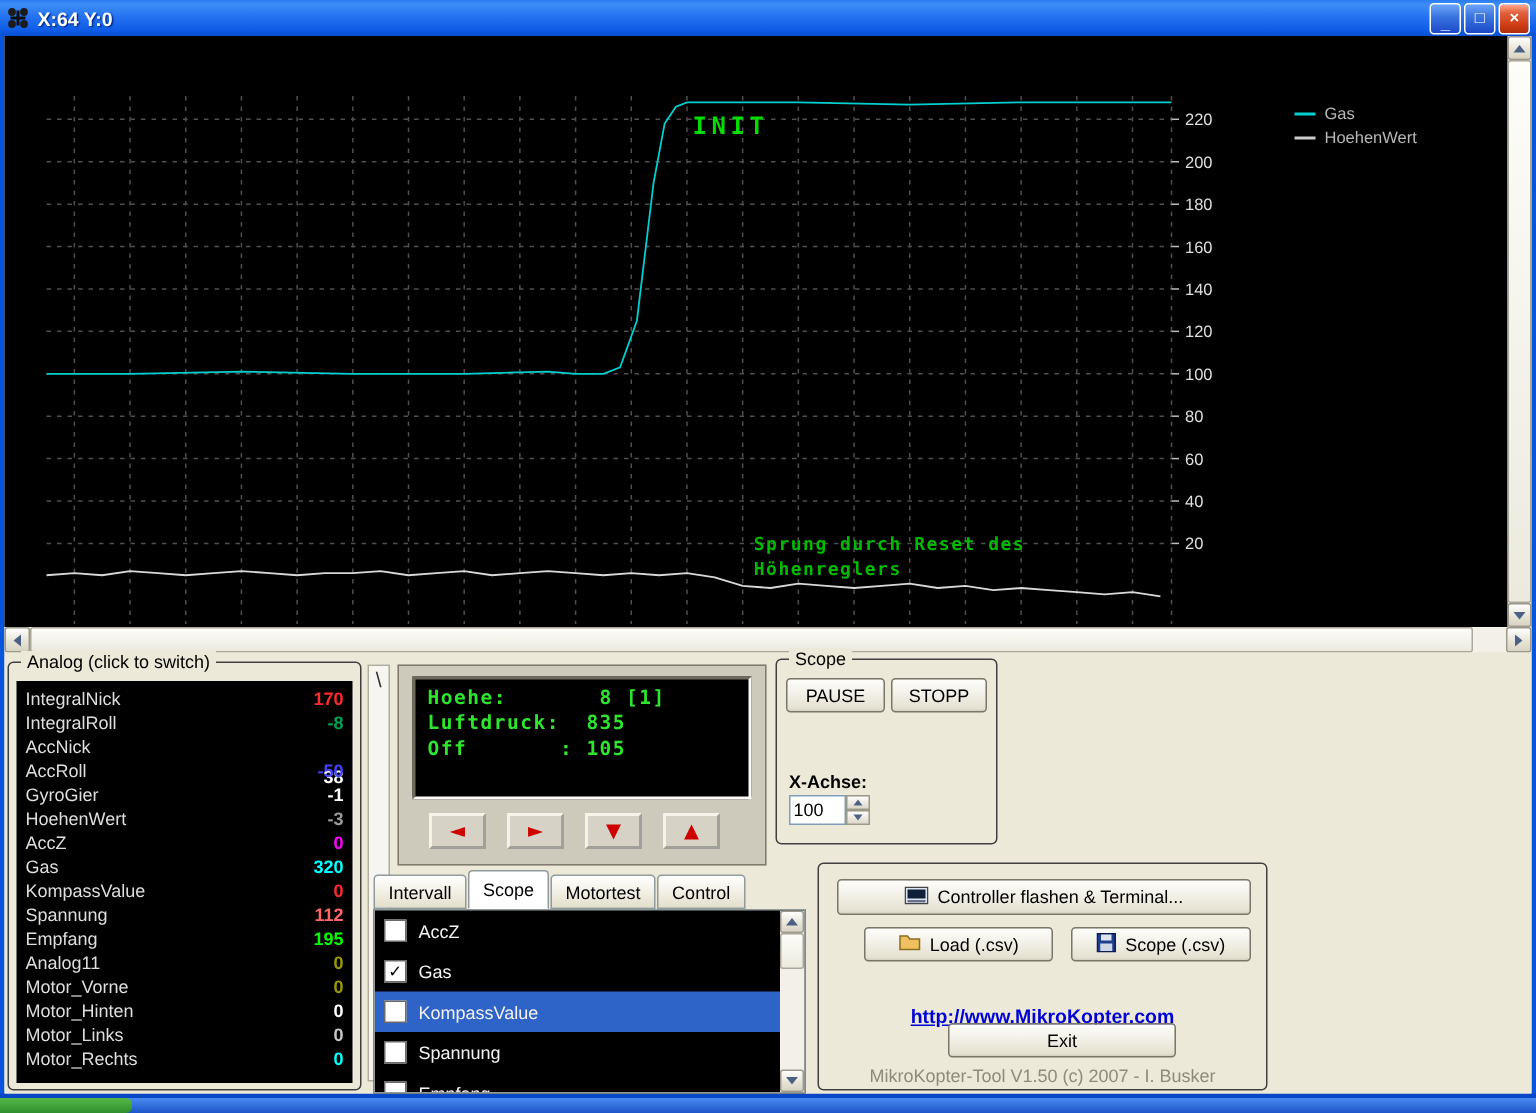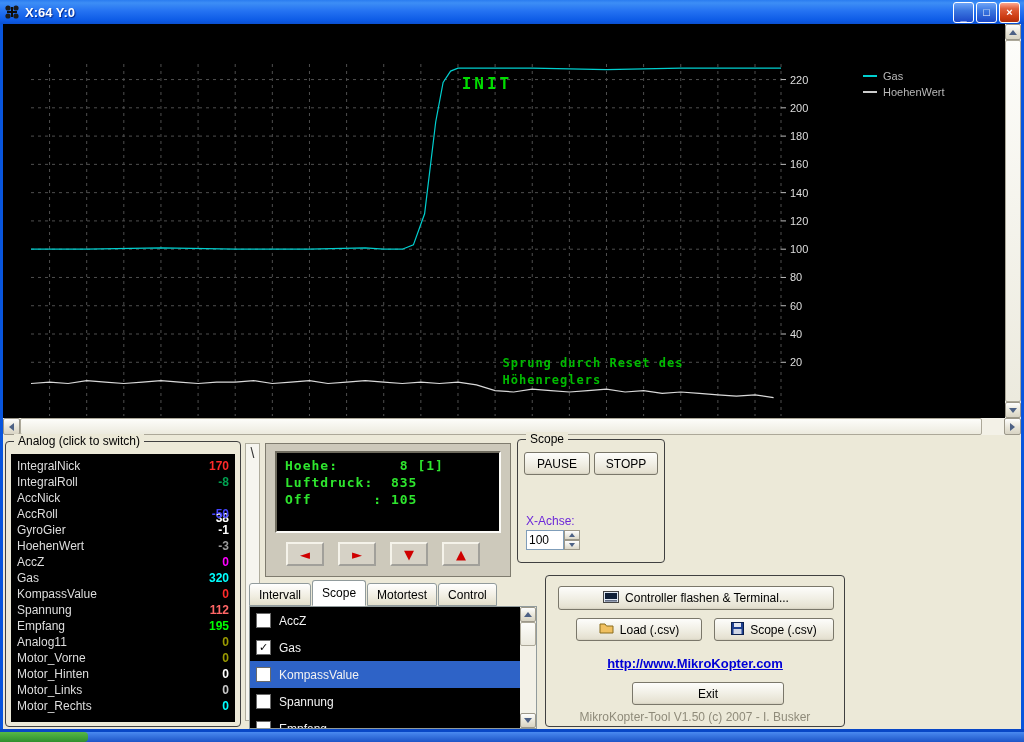--- a/index.html
+++ b/index.html
@@ -84,21 +84,21 @@
   
   .xp-btn{background:linear-gradient(180deg,#fdfdfb,#f1efe5 50%,#e5e1d1 92%,#d4d0c0);
     border:1px solid #7a776a;border-radius:3px;font-family:"Liberation Sans",sans-serif;
     font-size:12px;color:#000;display:flex;align-items:center;justify-content:center;gap:6px;
     box-sizing:border-box;cursor:default;}
 
   
   .gb-scope{left:514px;top:4px;width:148px;height:124px;}
   .btn-pause{position:absolute;left:6px;top:12px;width:66px;height:23px;}
   .btn-stop{position:absolute;left:76px;top:12px;width:64px;height:23px;}
-  .xaxis-label{position:absolute;left:8px;top:74px;color:#6d28d9;}
+  .xaxis-label{position:absolute;left:8px;top:74px;color:#000000;font-weight:bold;}
   .spin{position:absolute;left:8px;top:90px;width:58px;height:20px;display:flex;}
   .spin input{width:38px;height:20px;border:1px solid #7f9db9;font-size:12px;padding:0 2px;box-sizing:border-box;
     font-family:"Liberation Sans",sans-serif;}
   .spin-btns{width:16px;height:20px;display:flex;flex-direction:column;}
   .spin-half{flex:1;background:linear-gradient(180deg,#fefefe,#dcd8c8);border:1px solid #9c988a;
     display:flex;align-items:center;justify-content:center;box-sizing:border-box;}
   .spin-half .tri-up{border-left-width:3px;border-right-width:3px;border-bottom-width:4px;}
   .spin-half .tri-down{border-left-width:3px;border-right-width:3px;border-top-width:4px;}
 
   
@@ -119,21 +119,21 @@
     display:flex;align-items:center;justify-content:center;box-sizing:content-box;}
   .cmark{color:#000;font-size:11px;font-weight:bold;line-height:13px;font-family:"DejaVu Sans",sans-serif;}
   .ch-scroll{position:absolute;right:0;top:0;width:16px;height:121px;}
   .ch-scroll .sb-track{position:absolute;top:0;left:0;width:16px;height:121px;}
 
   
   .gb-actions{left:542px;top:140px;width:300px;height:152px;}
   .btn-flash{position:absolute;left:12px;top:10px;width:276px;height:24px;}
   .btn-load{position:absolute;left:30px;top:42px;width:126px;height:23px;}
   .btn-export{position:absolute;left:168px;top:42px;width:120px;height:23px;}
-  .mk-link{position:absolute;left:0;top:80px;width:100%;text-align:center;
+  .mk-link{position:absolute;left:0;top:94px;width:100%;text-align:center;
     color:#0000d6;font-weight:bold;font-size:13px;text-decoration:underline;}
   .btn-exit{position:absolute;left:86px;top:106px;width:152px;height:23px;}
   .version{position:absolute;left:0;top:134px;width:100%;text-align:center;color:#8f8b7a;font-size:12px;}
 
   
   .taskbar{position:absolute;top:732px;left:0;width:1024px;height:10px;background:linear-gradient(180deg,#4a8af0,#1d55c8);}
   .start-frag{position:absolute;left:0;top:0;width:88px;height:10px;background:linear-gradient(180deg,#57b847,#2e8f2e);border-radius:0 4px 4px 0;}
 </style>
 </head>
 <body>

